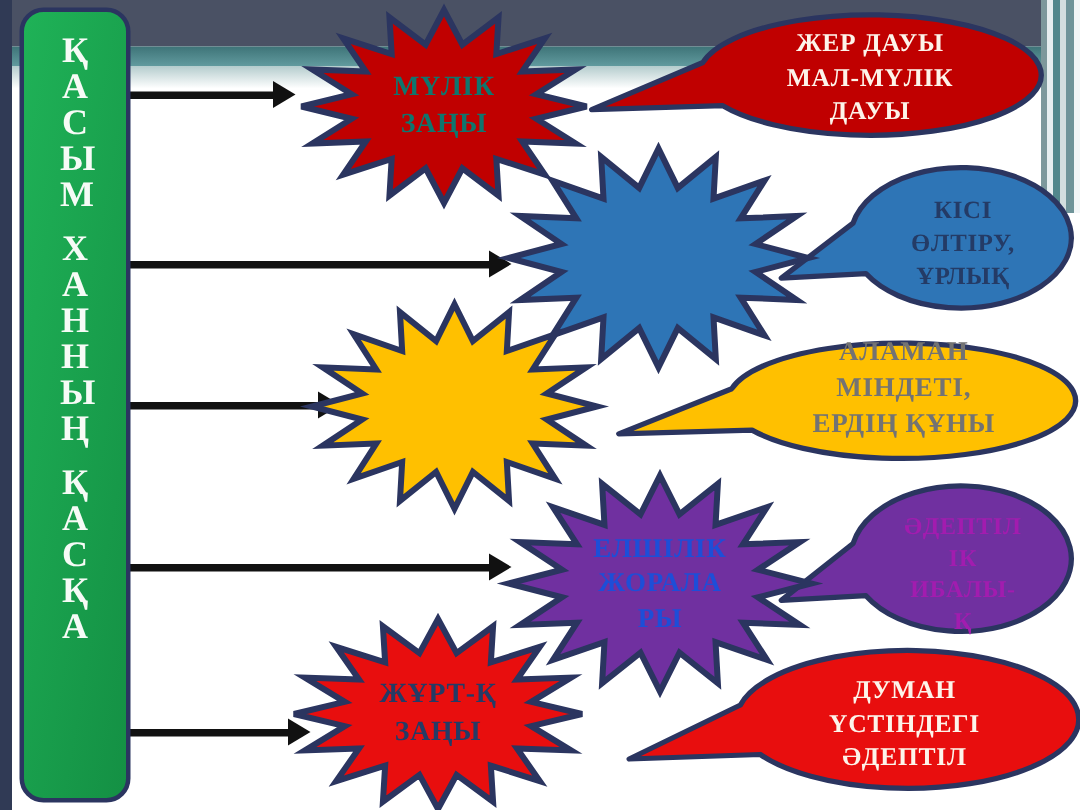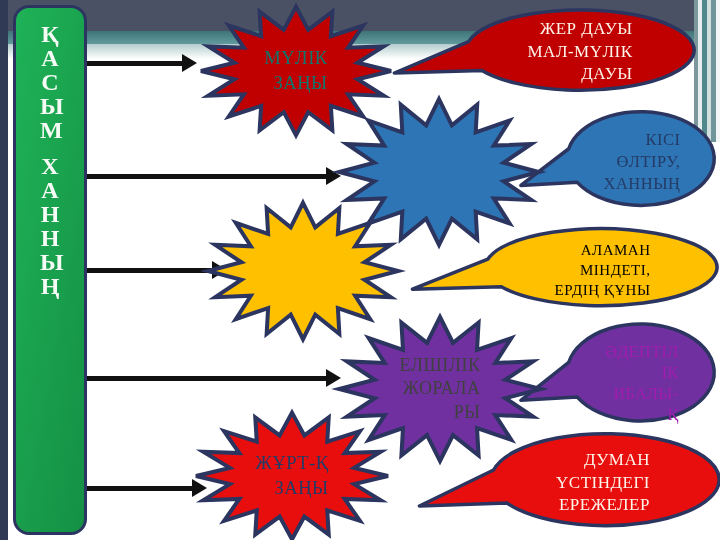--- a/index.html
+++ b/index.html
@@ -28,21 +28,21 @@
   .bar-word{width:20px;margin:0 auto 12px auto;word-break:break-all;
             line-height:24px;text-align:center;letter-spacing:0;}
   
   .arrow{position:absolute;height:5px;background:#111;}
   .arrow::after{content:"";position:absolute;right:-15px;top:-7px;width:0;height:0;
     border-left:15px solid #111;border-top:9.5px solid transparent;border-bottom:9.5px solid transparent;}
   
   .shape{position:absolute;overflow:visible;}
   .label{
     position:absolute;display:flex;align-items:center;justify-content:center;
-    text-align:right;white-space:pre-line;font-weight:normal;letter-spacing:.5px;
+    text-align:center;white-space:pre-line;font-weight:bold;letter-spacing:.5px;
     line-height:1.35;
   }
 </style>
 </head>
 <body>
 
 <div class="slide">
 
   <div class="band-dark"></div>
   <div class="band-teal"></div>
@@ -68,69 +68,70 @@
     </svg>
   <div class="label" style="left: 470px; top: 10px; width: 220px; height: 84px; font-size: 17px; color: rgb(253, 244, 234);">ЖЕР ДАУЫ
 МАЛ-МҮЛІК
 ДАУЫ</div>
 
   <svg class="shape" style="left:518px;top:106px;width:200px;height:112px" viewBox="0 0 280 110" preserveAspectRatio="none">
       <use href="#callout" fill="#2E75B6"></use>
     </svg>
   <div class="label" style="left: 570px; top: 114px; width: 144px; height: 96px; font-size: 16.5px; color: rgb(36, 59, 102);">КІСІ
 ӨЛТІРУ,
-ХАННЫҢ</div>
+ҰРЛЫҚ</div>
 
   <svg class="shape" style="left:408px;top:224px;width:315px;height:92px" viewBox="0 0 280 110" preserveAspectRatio="none">
       <use href="#callout" fill="#FFC000"></use>
     </svg>
-  <div class="label" style="left: 490px; top: 230px; width: 225px; height: 80px; font-size: 15px; color: #000000;">АЛАМАН
+  <div class="label" style="left: 490px; top: 218px; width: 225px; height: 80px; font-size: 18px; color: #737373;">АЛАМАН
 МІНДЕТІ,
 ЕРДІҢ ҚҰНЫ</div>
 
   <svg class="shape" style="left:518px;top:318px;width:200px;height:116px" viewBox="0 0 280 110" preserveAspectRatio="none">
       <use href="#callout" fill="#7030A0"></use>
     </svg>
   <div class="label" style="left: 570px; top: 334px; width: 144px; height: 100px; font-size: 16px; line-height: 1.3; color: #a21caf;">ӘДЕПТІЛ
 ІК
 ИБАЛЫ-
 Қ</div>
 
   <svg class="shape" style="left:415px;top:428px;width:310px;height:110px" viewBox="0 0 280 110" preserveAspectRatio="none">
       <use href="#callout" fill="#E80E0E"></use>
     </svg>
   <div class="label" style="left: 492px; top: 440px; width: 222px; height: 86px; font-size: 17px; color: rgb(253, 244, 234);">ДУМАН
 ҮСТІНДЕГІ
-ЕРЕЖЕЛЕР</div>
+ӘДЕПТІЛ</div>
 
   <svg class="shape" style="left:198px;top:4px;width:196px;height:134px" viewBox="0 0 200 150" preserveAspectRatio="none">
       <use href="#star16" fill="#C00000"></use>
     </svg>
   <div class="label" style="left: 198px; top: 4px; width: 196px; height: 134px; font-size: 18.5px; color: #0f766e;">МҮЛІК
 ЗАҢЫ</div>
 
   <svg class="shape" style="left:336px;top:96px;width:206px;height:152px" viewBox="0 0 200 150" preserveAspectRatio="none">
       <use href="#star16" fill="#2E75B6"></use>
     </svg>
 
   <svg class="shape" style="left:205px;top:200px;width:196px;height:142px" viewBox="0 0 200 150" preserveAspectRatio="none">
       <use href="#star16" fill="#FFC000"></use>
     </svg>
 
   <svg class="shape" style="left:336px;top:314px;width:208px;height:150px" viewBox="0 0 200 150" preserveAspectRatio="none">
       <use href="#star16" fill="#7030A0"></use>
     </svg>
-  <div class="label" style="left: 336px; top: 314px; width: 208px; height: 150px; font-size: 18px; line-height: 1.3; color: #404040;">ЕЛШІЛІК
+  <div class="label" style="left: 336px; top: 314px; width: 208px; height: 150px; font-size: 18px; line-height: 1.3; color: #1d4ed8;">ЕЛШІЛІК
 ЖОРАЛА
 РЫ</div>
 
   <svg class="shape" style="left:193px;top:410px;width:198px;height:132px" viewBox="0 0 200 150" preserveAspectRatio="none">
       <use href="#star16" fill="#E80E0E"></use>
     </svg>
   <div class="label" style="left: 193px; top: 410px; width: 198px; height: 132px; font-size: 18.5px; color: rgb(36, 59, 102);">ЖҰРТ-Қ
 ЗАҢЫ</div>
 
   <div class="vbar">
     <div class="bar-word">ҚАСЫМ</div>
     <div class="bar-word">ХАННЫҢ</div>
+    <div class="bar-word">ҚАСҚА</div>
   </div>
 
 </div>
 
 </body></html>

